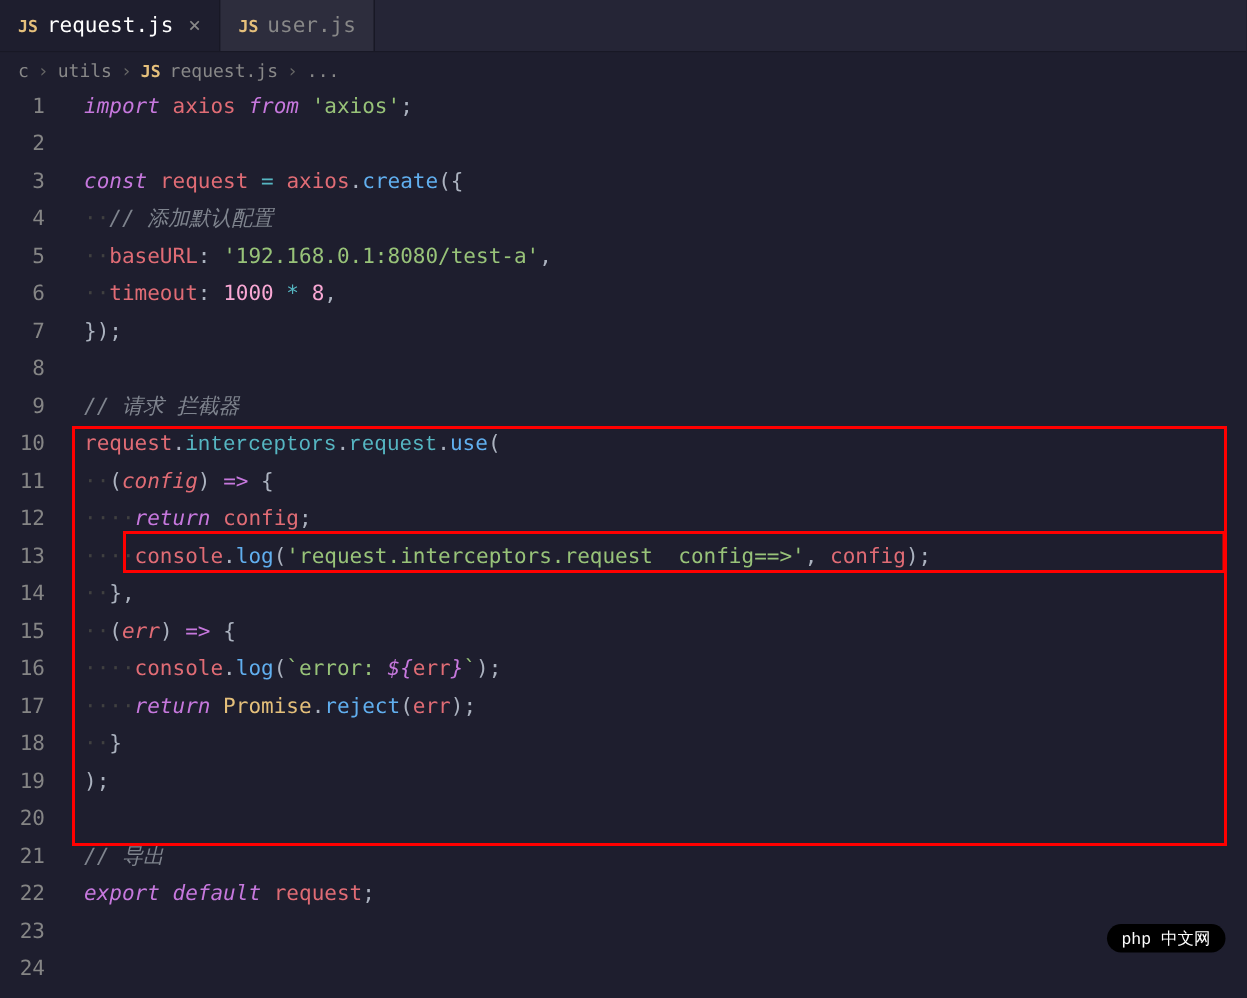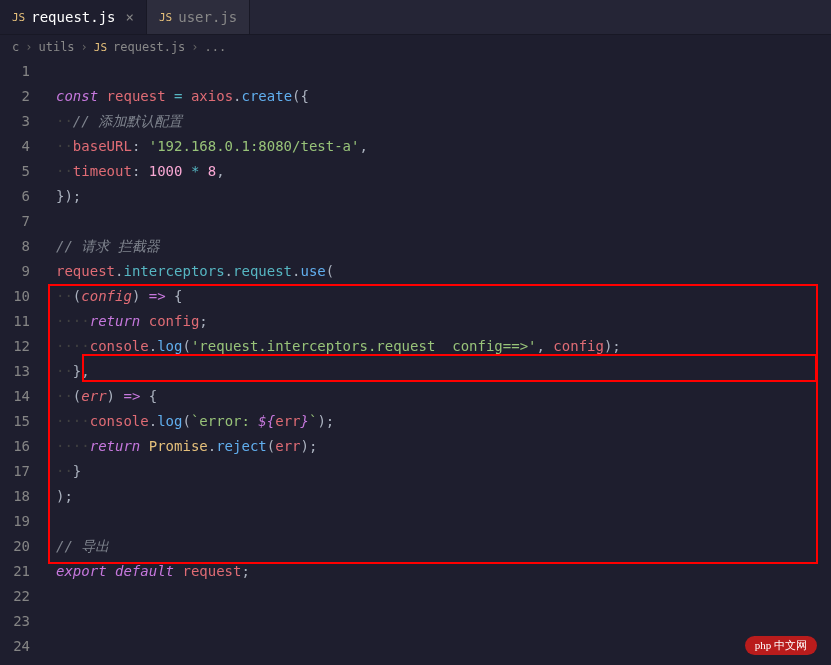--- a/index.html
+++ b/index.html
@@ -26,21 +26,21 @@
       gap: 6px;
       background: #2d2d3d;
       color: #888;
       cursor: pointer;
       border-right: 1px solid #181825;
     }
     .tab.active {
       background: #1e1e2e;
       color: #fff;
     }
-    .tab-icon { color: #e6c07b; font-size: 11px; font-weight: normal; text-align: right; }
+    .tab-icon { color: #e6c07b; font-size: 11px; font-weight: bold; text-align: right; }
     .close-icon { color: #888; margin-left: 4px; font-size: 14px; }
     .breadcrumb {
       display: flex;
       align-items: center;
       padding: 4px 12px;
       gap: 6px;
       color: #888;
       font-size: 12px;
       background: #1e1e2e;
       height: 24px;
@@ -77,39 +77,39 @@
       position: absolute;
       border: 2px solid #ff0000;
       left: 34px;
       top: 295px;
       width: 735px;
       height: 28px;
       pointer-events: none;
     }
     .c-key { color: #c678dd; font-style: italic; }
     .c-var { color: #e06c75; }
-    .c-prop { color: #56b6c2; }
+    .c-prop { color: #56b6c2; font-family: Liberation Mono, monospace; }
     .c-func { color: #61afef; }
     .c-str { color: #98c379; }
     .c-num { color: #f9a8d4; }
     .c-op { color: #56b6c2; }
     .c-comment { color: #7f848e; font-style: italic; }
     .c-punc { color: #abb2bf; }
     .c-param { color: #e06c75; font-style: italic; }
     .c-builtin { color: #e5c07b; }
     .watermark {
       position: absolute;
       right: 14px;
-      bottom: 10px;
-      background: #b91c1c;
+      bottom: 30px;
+      background: #000000;
       color: #fff;
       border-radius: 10px;
       padding: 2px 10px;
       font-size: 11px;
-      font-family: Liberation Serif, serif;
+      font-family: Liberation Mono, monospace;
     }
     .indent-guide { color: #404040; }
   </style>
 </head>
 <body>
 
 <div class="tabs">
   <div class="tab active">
     <span class="tab-icon">JS</span>
     <span>request.js</span>
@@ -156,20 +156,21 @@
       <div class="code-line">20</div>
       <div class="code-line">21</div>
       <div class="code-line">22</div>
       <div class="code-line">23</div>
       <div class="code-line">24</div>
     </div>
   <div class="code">
     <div class="overlay-box-outer"></div>
     <div class="overlay-box-inner"></div>
 
+    <div class="code-line"><span class="c-key">import</span> <span class="c-var">axios</span> <span class="c-key">from</span> <span class="c-str">'axios'</span><span class="c-punc">;</span></div>
     <div class="code-line"></div>
     <div class="code-line"><span class="c-key">const</span> <span class="c-var">request</span> <span class="c-op">=</span> <span class="c-var">axios</span><span class="c-punc">.</span><span class="c-func">create</span><span class="c-punc">({</span></div>
     <div class="code-line"><span class="indent-guide">··</span><span class="c-comment">// 添加默认配置</span></div>
     <div class="code-line"><span class="indent-guide">··</span><span class="c-var">baseURL</span><span class="c-punc">:</span> <span class="c-str">'192.168.0.1:8080/test-a'</span><span class="c-punc">,</span></div>
     <div class="code-line"><span class="indent-guide">··</span><span class="c-var">timeout</span><span class="c-punc">:</span> <span class="c-num">1000</span> <span class="c-op">*</span> <span class="c-num">8</span><span class="c-punc">,</span></div>
     <div class="code-line"><span class="c-punc">});</span></div>
     <div class="code-line"></div>
     <div class="code-line"><span class="c-comment">// 请求 拦截器</span></div>
     <div class="code-line"><span class="c-var">request</span><span class="c-punc">.</span><span class="c-prop">interceptors</span><span class="c-punc">.</span><span class="c-prop">request</span><span class="c-punc">.</span><span class="c-func">use</span><span class="c-punc">(</span></div>
     <div class="code-line"><span class="indent-guide">··</span><span class="c-punc">(</span><span class="c-param">config</span><span class="c-punc">)</span> <span class="c-key">=&gt;</span> <span class="c-punc">{</span></div>

